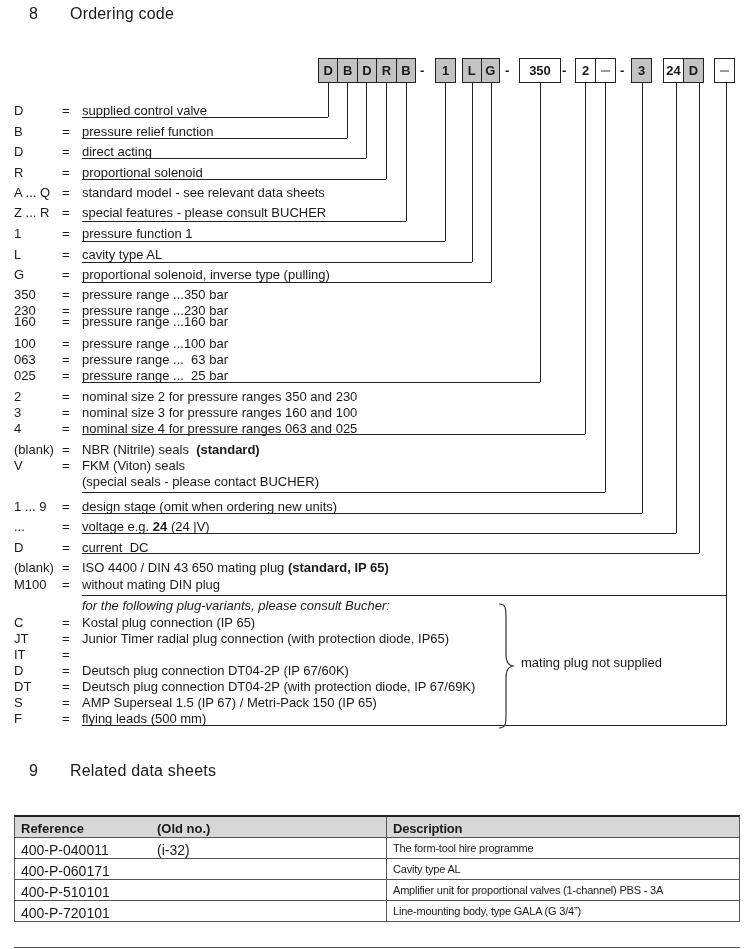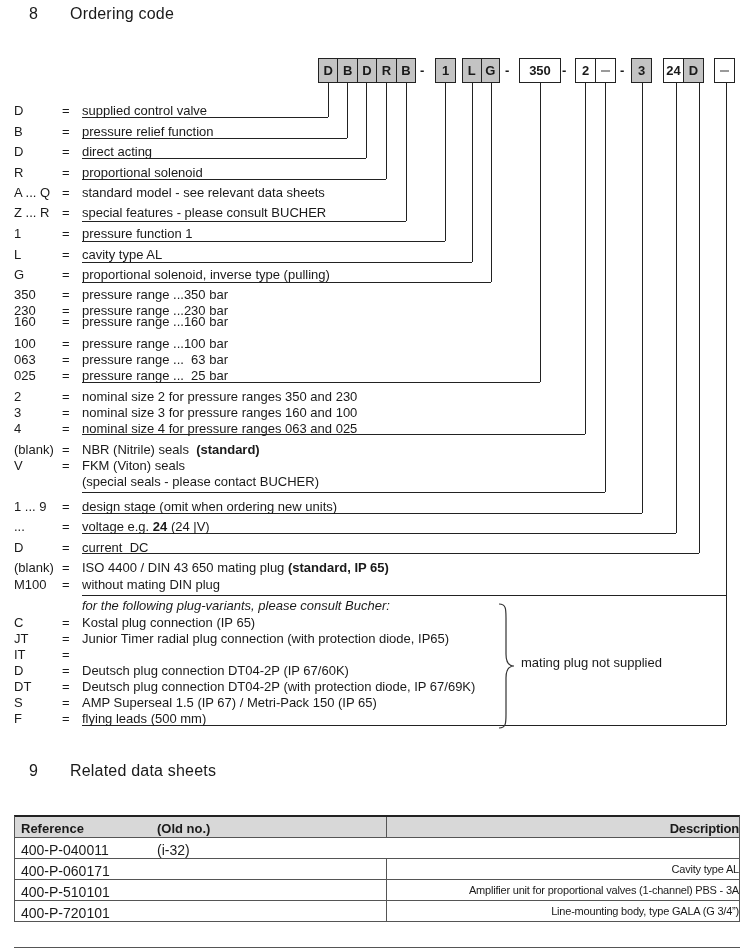--- a/index.html
+++ b/index.html
@@ -29,21 +29,21 @@
   .brace-svg{position:absolute;left:497px;top:603px;}
   
   #ds-table{position:absolute;left:14px;top:815px;width:726px;box-sizing:border-box;
     border-left:1px solid #555;border-right:1px solid #555;border-top:2px solid #222;background:#fff;}
   .trow{display:flex;height:21px;border-bottom:1px solid #555;box-sizing:border-box;}
   .thead{background:#d8d8d8;font-weight:bold;}
   .thead .tc{font-size:13px;}
   .tc{box-sizing:border-box;padding:4px 0 0 6px;font-size:14px;white-space:nowrap;overflow:hidden;}
   .c1{width:136px;}
   .c2{width:235px;}
-  .c3{flex:1;border-left:1px solid #555;font-size:11px;letter-spacing:-.2px;text-align:right;}
+  .c3{flex:1;border-left:1px solid #555;font-size:11px;letter-spacing:-.2px;}
 </style>
 </head>
 <body>
 
 <div class="page">
 
   <div class="heading" style="top:5px"><span class="num">8</span><span>Ordering code</span></div>
 
   <div id="code-area">
       <div class="box" style="left: 318px; width: 98px;">
@@ -161,20 +161,21 @@
 
   <div id="ds-table">
     <div class="trow thead" style="background: rgb(216, 216, 216);">
       <div class="tc c1">Reference</div>
       <div class="tc c2">(Old no.)</div>
       <div class="tc c3">Description</div>
     </div>
   <div class="trow">
         <div class="tc c1">400-P-040011</div>
         <div class="tc c2">(i-32)</div>
+        <div class="tc c3">The form-tool hire programme</div>
       </div>
       <div class="trow">
         <div class="tc c1">400-P-060171</div>
         <div class="tc c2"></div>
         <div class="tc c3">Cavity type AL</div>
       </div>
       <div class="trow">
         <div class="tc c1">400-P-510101</div>
         <div class="tc c2"></div>
         <div class="tc c3">Amplifier unit for proportional valves (1-channel) PBS - 3A</div>

